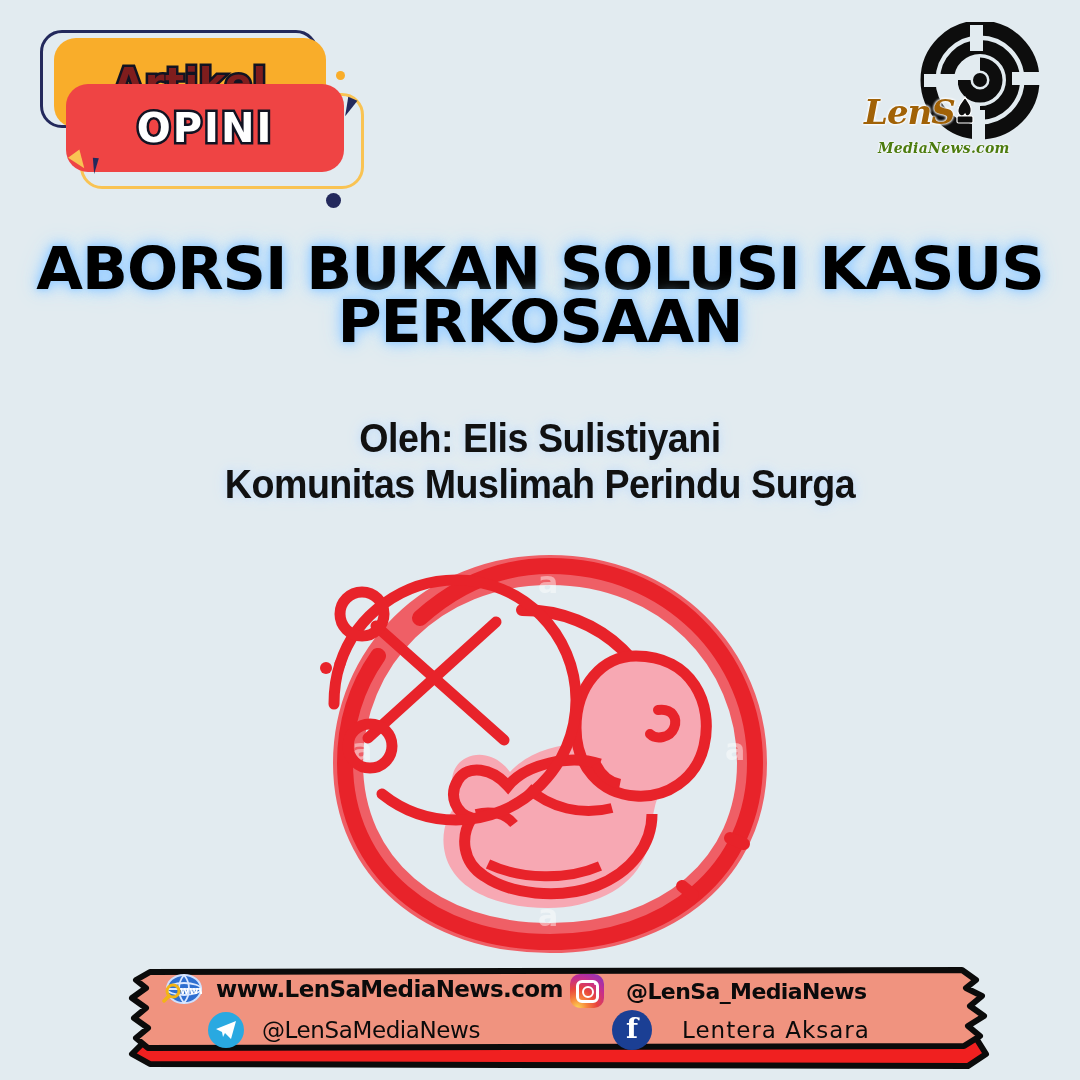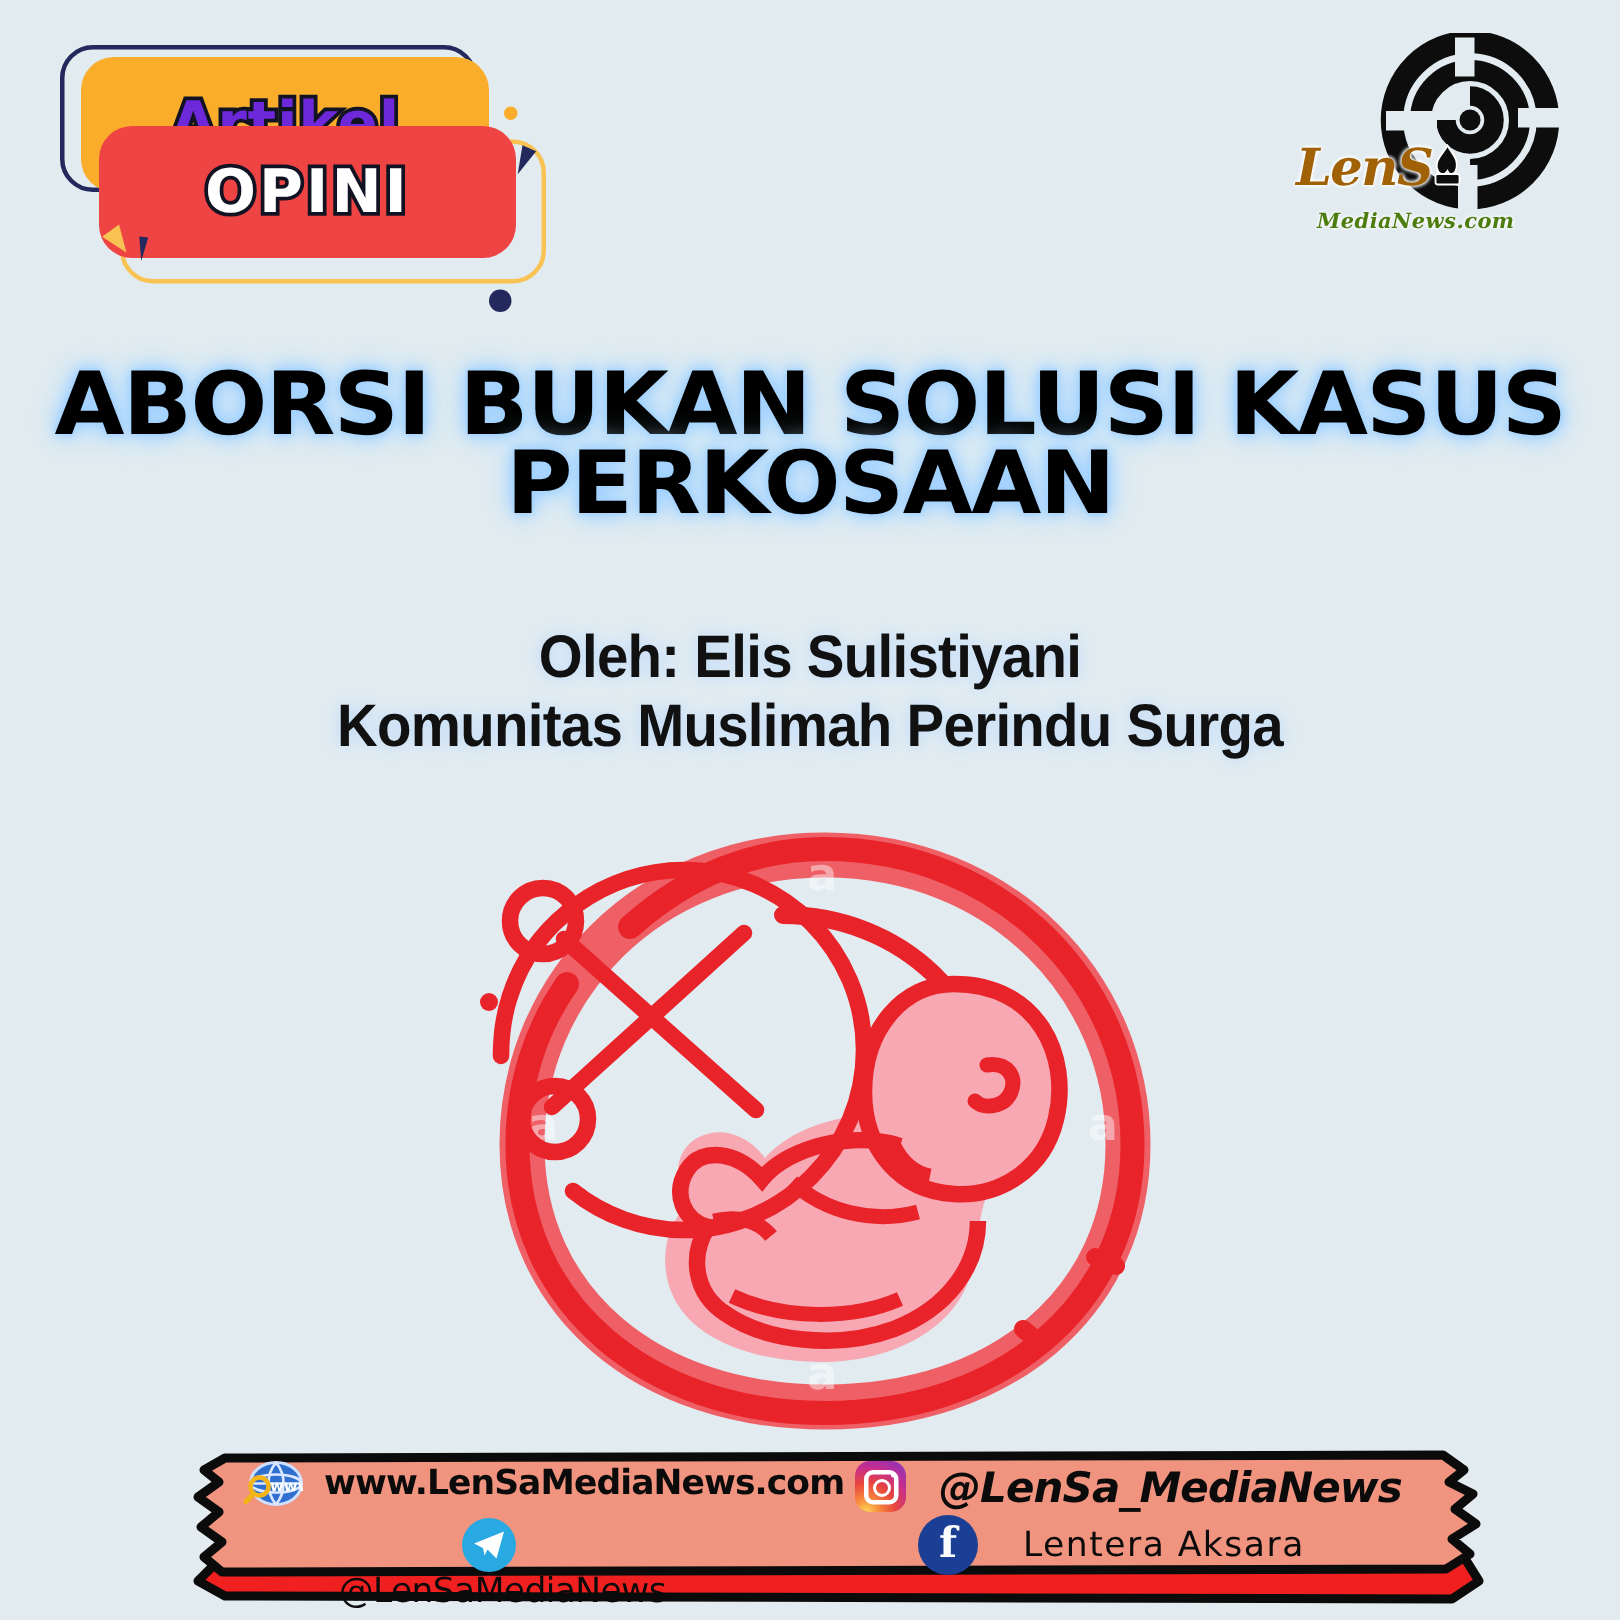--- a/index.html
+++ b/index.html
@@ -16,21 +16,21 @@
   .badge-outline-navy{
     position:absolute;left:8px;top:2px;width:272px;height:92px;
     border:3px solid #23295c;border-radius:22px;background:transparent;
   }
   .badge-artikel{
     position:absolute;left:22px;top:10px;width:272px;height:90px;
     background:#f9ad2a;border-radius:22px;
     display:flex;align-items:center;justify-content:center;
   }
   .badge-artikel span{
-    font-size:40px;font-weight:bold;color:#6d28d9;
+    font-size:40px;font-weight:bold;color:#7f1d1d;
     letter-spacing:.5px;
     -webkit-text-stroke:5px #111322;
     paint-order:stroke fill;
     font-family:"DejaVu Sans", sans-serif;
   }
   .badge-outline-yellow{
     position:absolute;left:48px;top:65px;width:278px;height:90px;
     border:3px solid #f9c353;border-radius:22px;background:transparent;
   }
   .badge-opini{
@@ -96,21 +96,21 @@
   .footer svg.shape{position:absolute;left:0;top:0;}
   .footer-rows{
     position:absolute;left:0;top:0;width:880px;height:112px;
   }
   .f-row{position:absolute;display:flex;align-items:center;}
   .f-text{
     font-family:"DejaVu Sans", sans-serif;font-weight:bold;
     color:#0b0b0b;font-size:22px;letter-spacing:-.3px;white-space:nowrap;
   }
   .f-text.web{font-size:23px;letter-spacing:-.6px;}
-  .f-text.ig{font-size:28px;letter-spacing:-.6px;font-style:italic;}
+  .f-text.ig{font-size:22px;letter-spacing:-.6px;}
   .f-text.tg{font-size:23px;letter-spacing:-.4px;font-weight:normal;font-family:"DejaVu Sans",sans-serif;}
   .f-text.fb{font-size:23px;letter-spacing:1px;font-weight:normal;}
   .ico{display:inline-block;position:relative;}
 
   .ico-globe{width:40px;height:30px;}
   .ico-tg{width:36px;height:36px;border-radius:50%;background:#29a9e1;display:flex;align-items:center;justify-content:center;}
   .ico-ig{width:34px;height:34px;border-radius:10px;
      background:radial-gradient(circle at 22% 100%, #fdd553 0%, #f7863e 22%, #e8453c 45%, #c42d91 70%, #7b35c6 100%);
      display:flex;align-items:center;justify-content:center;}
   .ico-ig .ring{width:17px;height:17px;border:3px solid #fff;border-radius:6px;position:relative;}
@@ -267,21 +267,21 @@
         <span class="f-text web" style="margin-left:14px;">www.LenSaMediaNews.com</span>
       </div>
 
       <div class="f-row" style="left:450px;top:12px;">
         <span class="ico ico-ig">
             <span class="ring"></span>
           </span>
         <span class="f-text ig" style="margin-left:22px;">@LenSa_MediaNews</span>
       </div>
 
-      <div class="f-row" style="left:88px;top:50px;flex-direction:column;">
+      <div class="f-row" style="left:88px;top:50px;">
         <span class="ico ico-tg">
           <svg width="22" height="20" viewBox="0 0 22 20">
               <path d="M1 9 L21 1 L16 19 L10 13 L8 17 L7 12 Z" fill="#ffffff"></path>
             </svg>
         </span>
         <span class="f-text tg" style="margin-left:18px;">@LenSaMediaNews</span>
       </div>
 
       <div class="f-row" style="left:492px;top:48px;">
         <span class="ico ico-fb">

